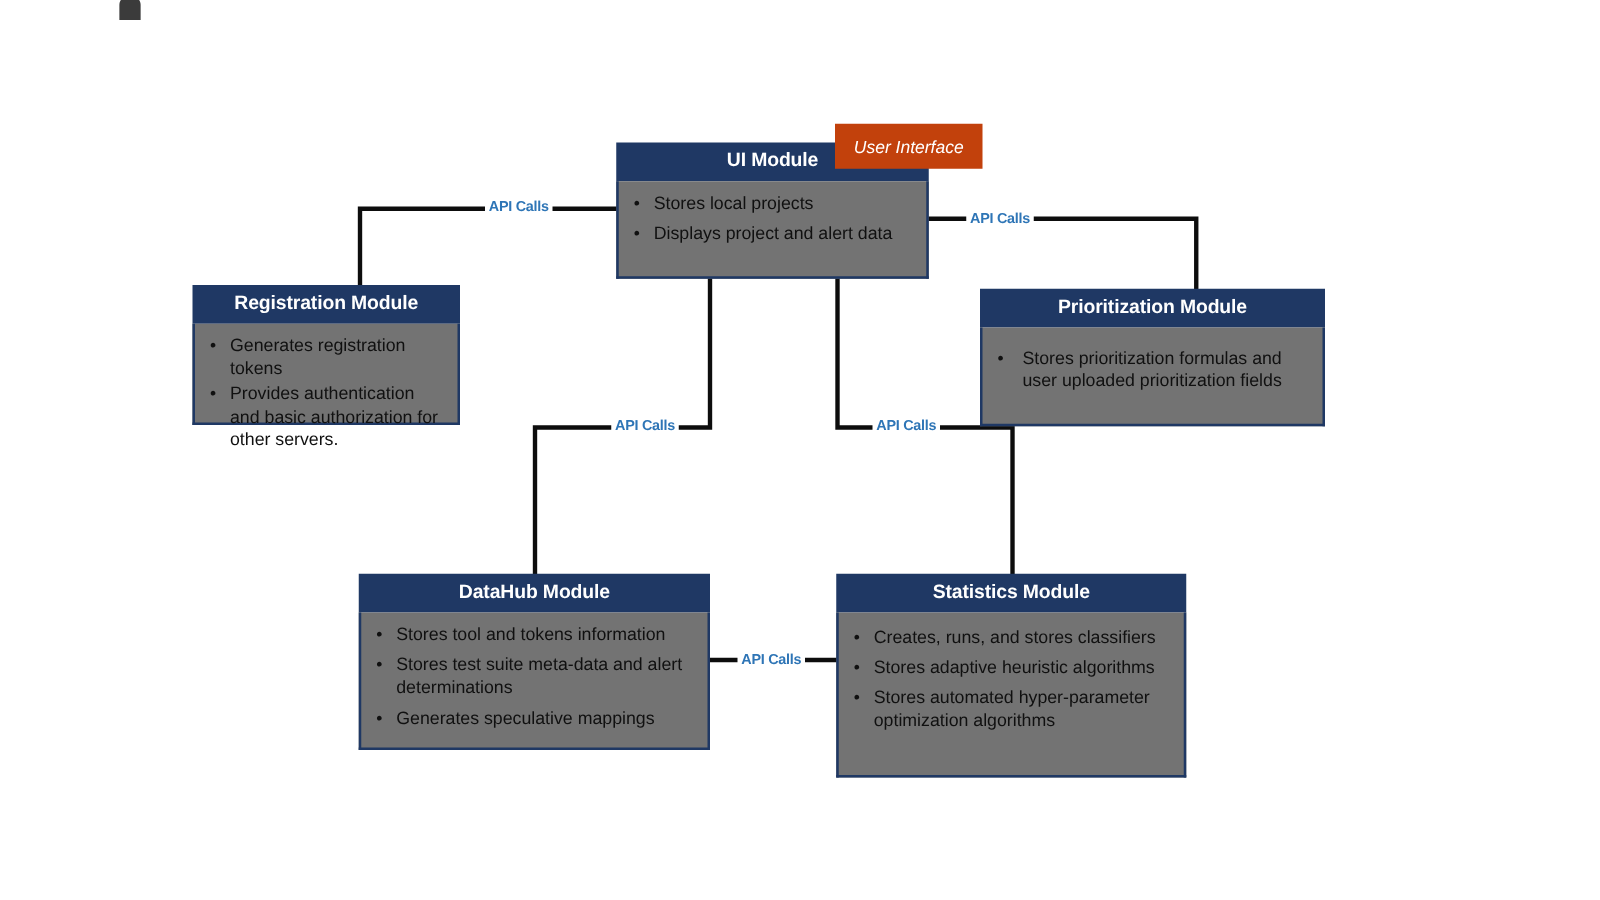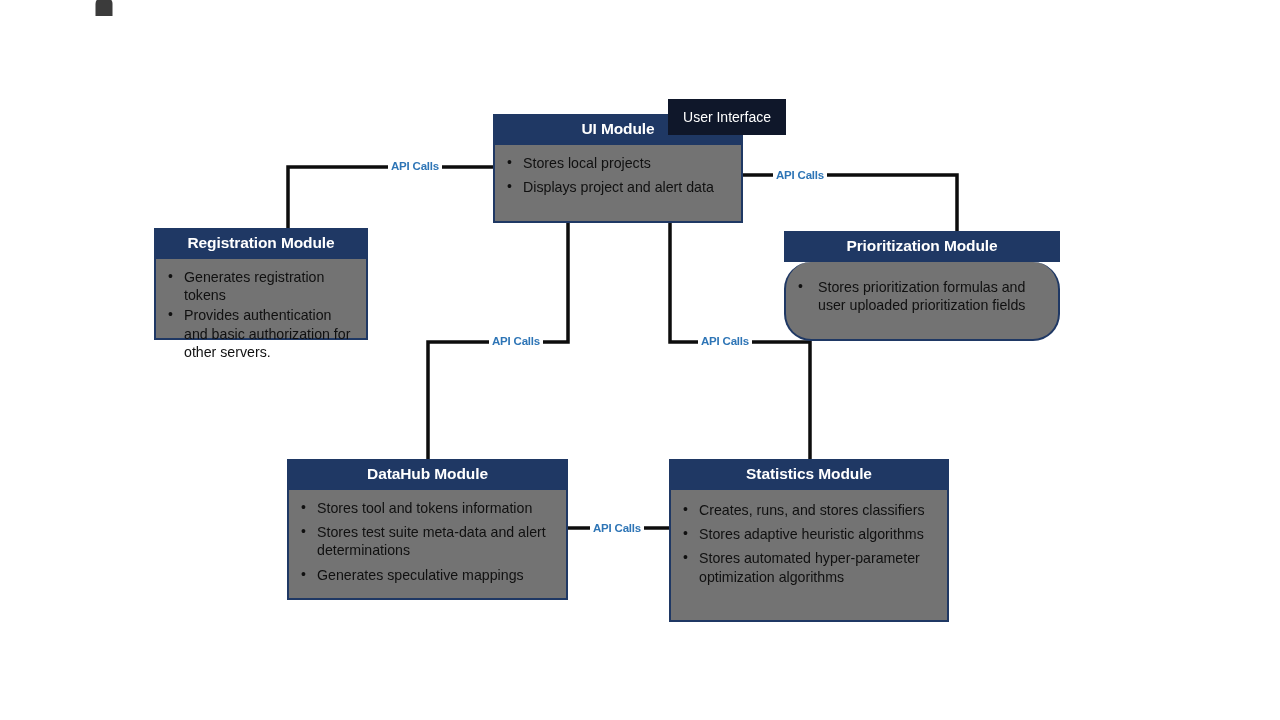--- a/index.html
+++ b/index.html
@@ -100,22 +100,23 @@
   #box-statistics { left: 669px; top: 459px; width: 280px; border-radius: 15px; }
   #box-statistics .module-body { height: 132px; }
 
   
   #actor-callout {
     position: absolute;
     left: 668px;
     top: 99px;
     width: 118px;
     height: 36px;
-    background: #0f172a;
+    background: #c2410c;
     z-index: 4;
+    font-style: italic;
   }
   #actor-label {
     position: absolute;
     left: 0;
     top: 0;
     width: 118px;
     height: 36px;
     line-height: 36px;
     text-align: center;
     color: #ffffff;
@@ -199,21 +200,21 @@
     <div class="module-body tight">
       <ul>
         <li>Generates registration tokens</li>
         <li>Provides authentication and basic authorization for other servers.</li>
       </ul>
     </div>
   </div>
 
   <div class="module-box" id="box-prioritization">
     <div class="module-header">Prioritization Module</div>
-    <div class="module-body tight" style="padding-top:16px;border-radius:27px;">
+    <div class="module-body tight" style="padding-top:16px;">
       <ul>
         <li style="padding-left:22px;">Stores prioritization formulas and user uploaded prioritization fields</li>
       </ul>
     </div>
   </div>
 
   <div class="module-box" id="box-datahub">
     <div class="module-header">DataHub Module</div>
     <div class="module-body medium">
       <ul>

